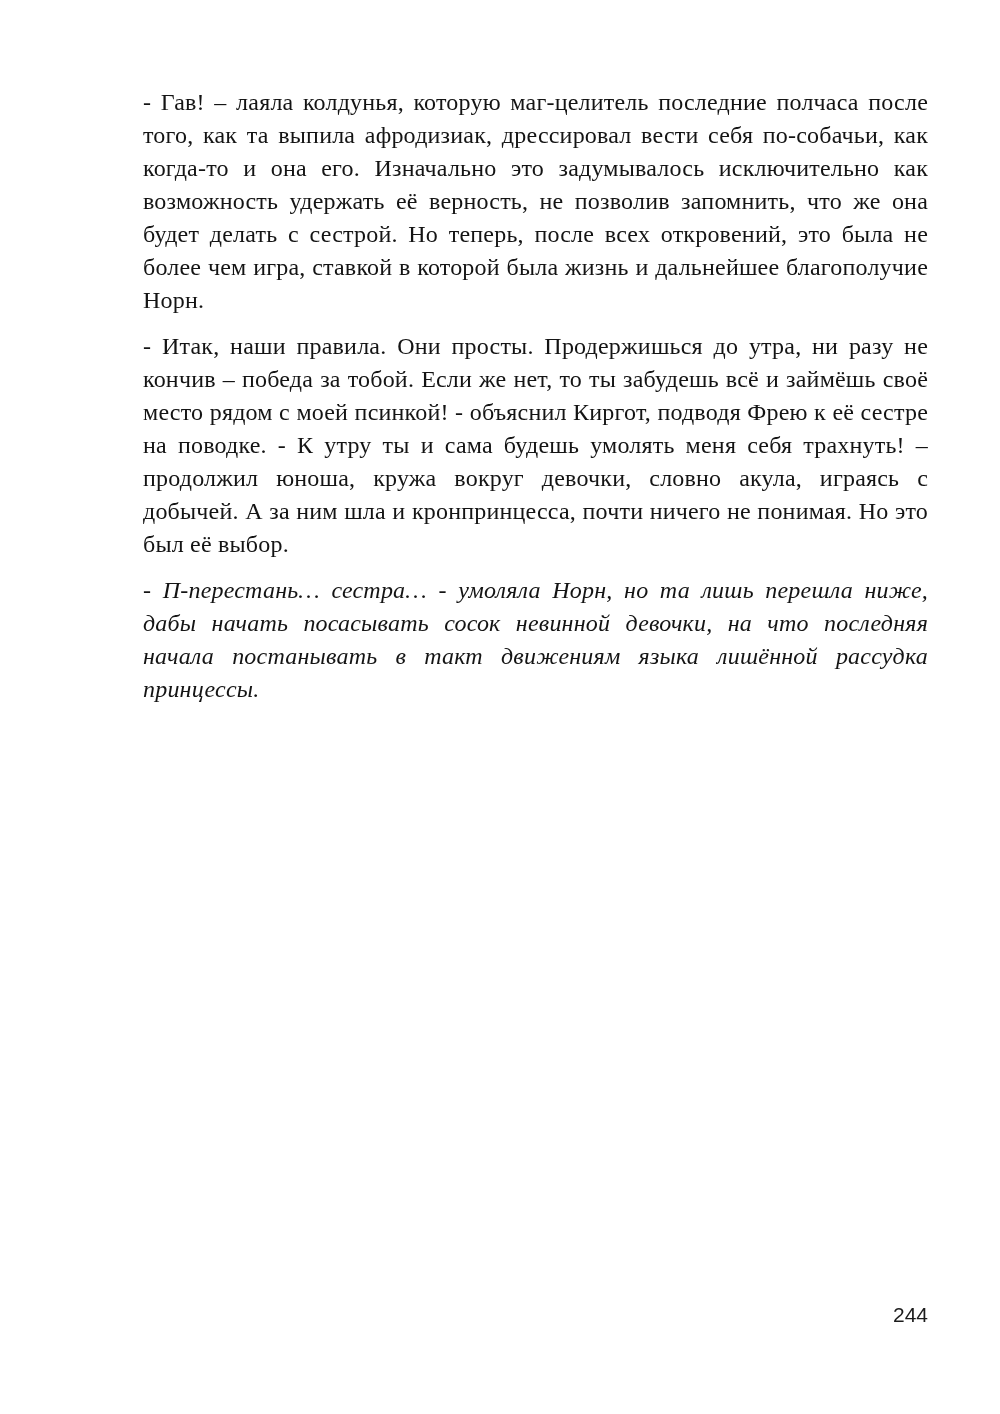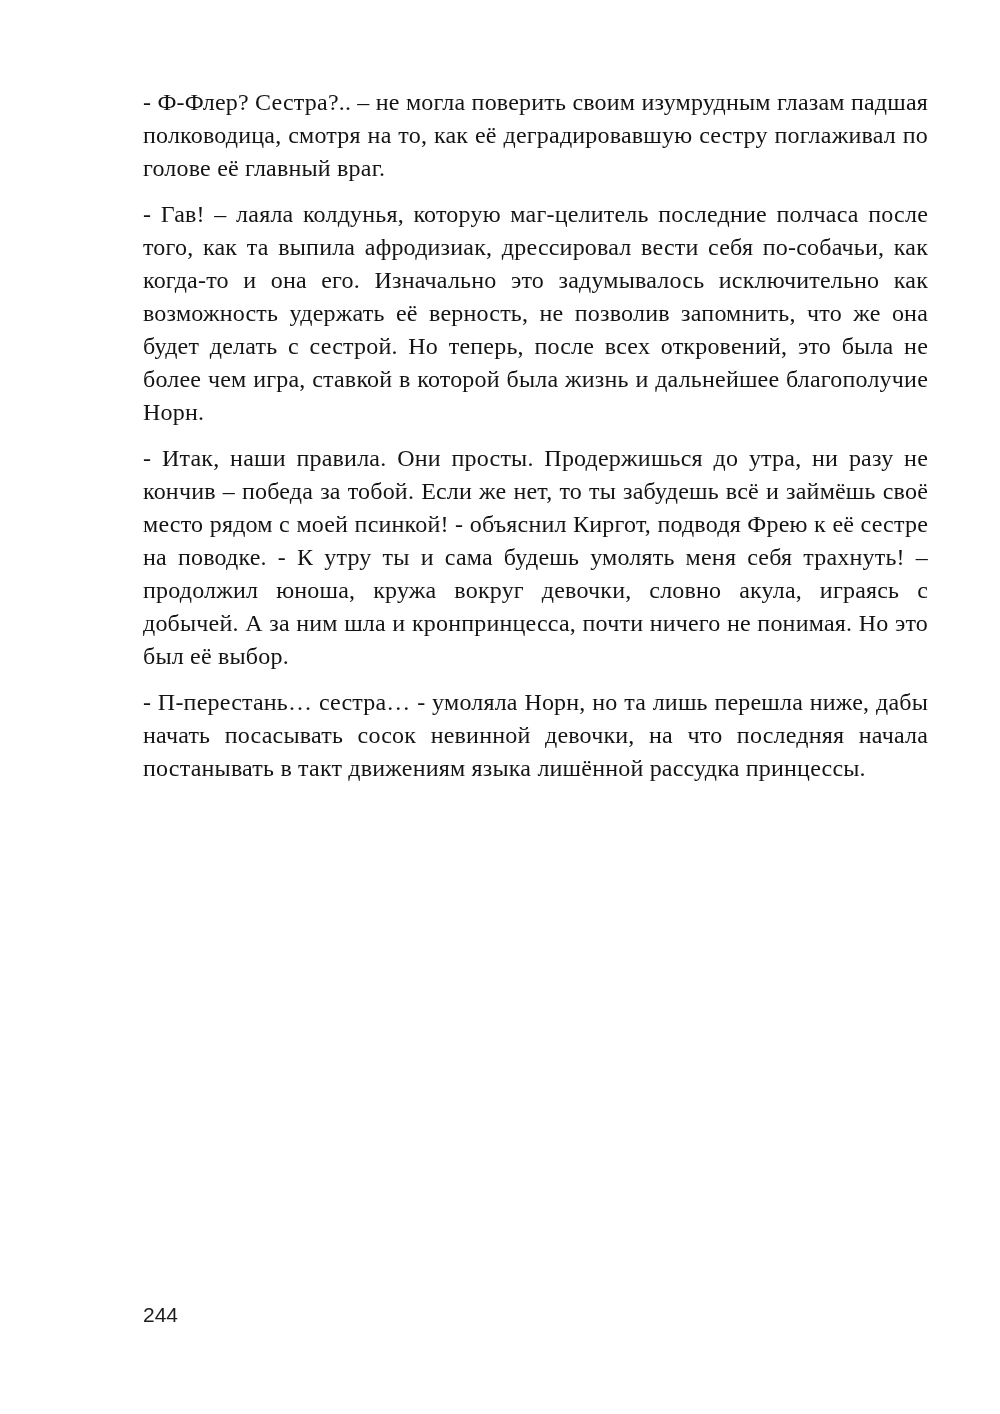--- a/index.html
+++ b/index.html
@@ -25,40 +25,40 @@
     margin: 0 0 13px 0;
     font-size: 24px;
     line-height: 33px;
     color: #141414;
     text-align: justify;
     text-justify: inter-word;
     letter-spacing: 0.2px;
   }
   .content p:last-child {
     margin-bottom: 8px;
+    font-style: italic;
   }
   .page-footer {
     position: absolute;
     left: 143px;
     right: 72px;
     top: 1303px;
-    text-align: left;
+    text-align: right;
   }
   .page-number {
     font-family: "Liberation Sans", "DejaVu Sans", sans-serif;
     font-size: 21px;
     color: #1c1c1c;
   }
 </style>
 </head>
 <body>
 
 <div class="sheet">
   <div class="content">
-    <p>- Ф-Флер? Сестра?.. – не могла поверить своим изумрудным глазам падшая полководица, смотря на то, как её деградировавшую сестру поглаживал по голове её главный враг.</p>
     <p>- Гав! – лаяла колдунья, которую маг-целитель последние полчаса после того, как та выпила афродизиак, дрессировал вести себя по-собачьи, как когда-то и она его. Изначально это задумывалось исключительно как возможность удержать её верность, не позволив запомнить, что же она будет делать с сестрой. Но теперь, после всех откровений, это была не более чем игра, ставкой в которой была жизнь и дальнейшее благополучие Норн.</p>
     <p>- Итак, наши правила. Они просты. Продержишься до утра, ни разу не кончив – победа за тобой. Если же нет, то ты забудешь всё и займёшь своё место рядом с моей псинкой! - объяснил Киргот, подводя Фрею к её сестре на поводке. - К утру ты и сама будешь умолять меня себя трахнуть! – продолжил юноша, кружа вокруг девочки, словно акула, играясь с добычей. А за ним шла и кронпринцесса, почти ничего не понимая. Но это был её выбор.</p>
     <p>- П-перестань… сестра… - умоляла Норн, но та лишь перешла ниже, дабы начать посасывать сосок невинной девочки, на что последняя начала постанывать в такт движениям языка лишённой рассудка принцессы.</p>
   </div>
   <div class="page-footer">
     <span class="page-number">244</span>
   </div>
 </div>
 
 </body></html>

